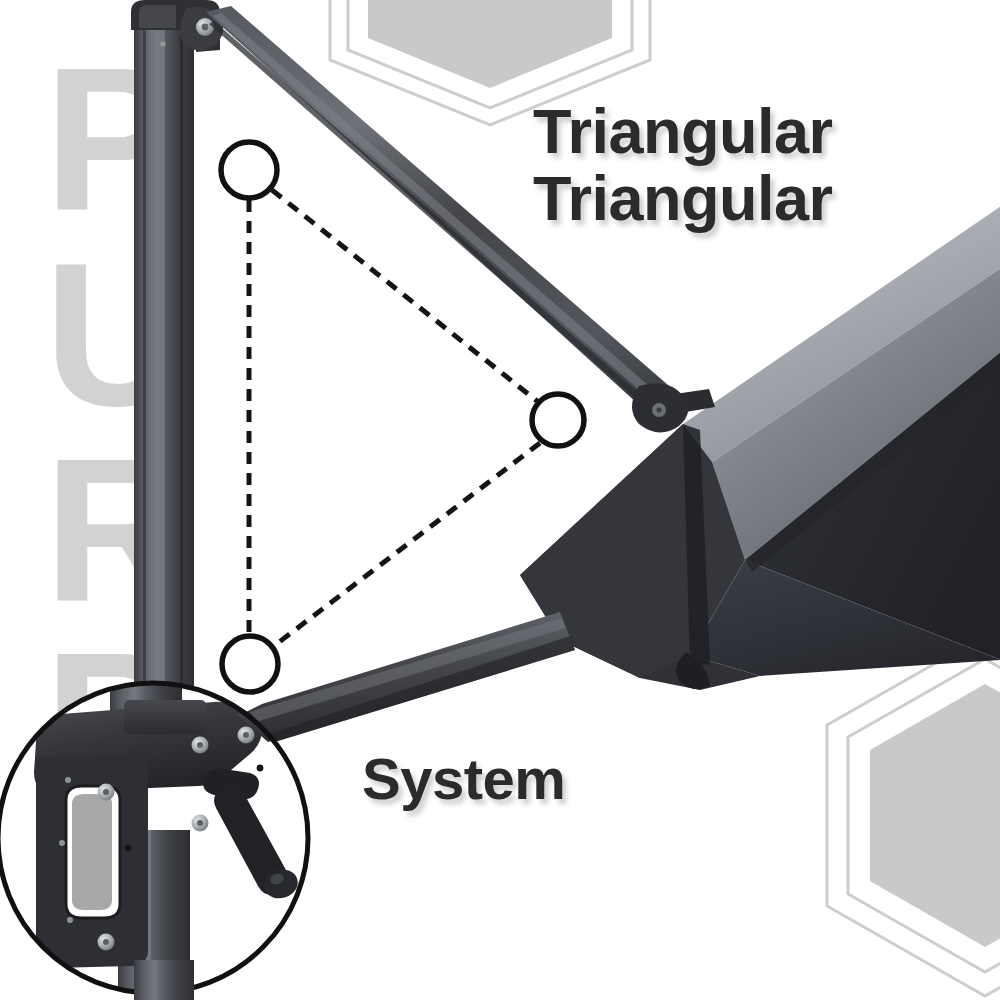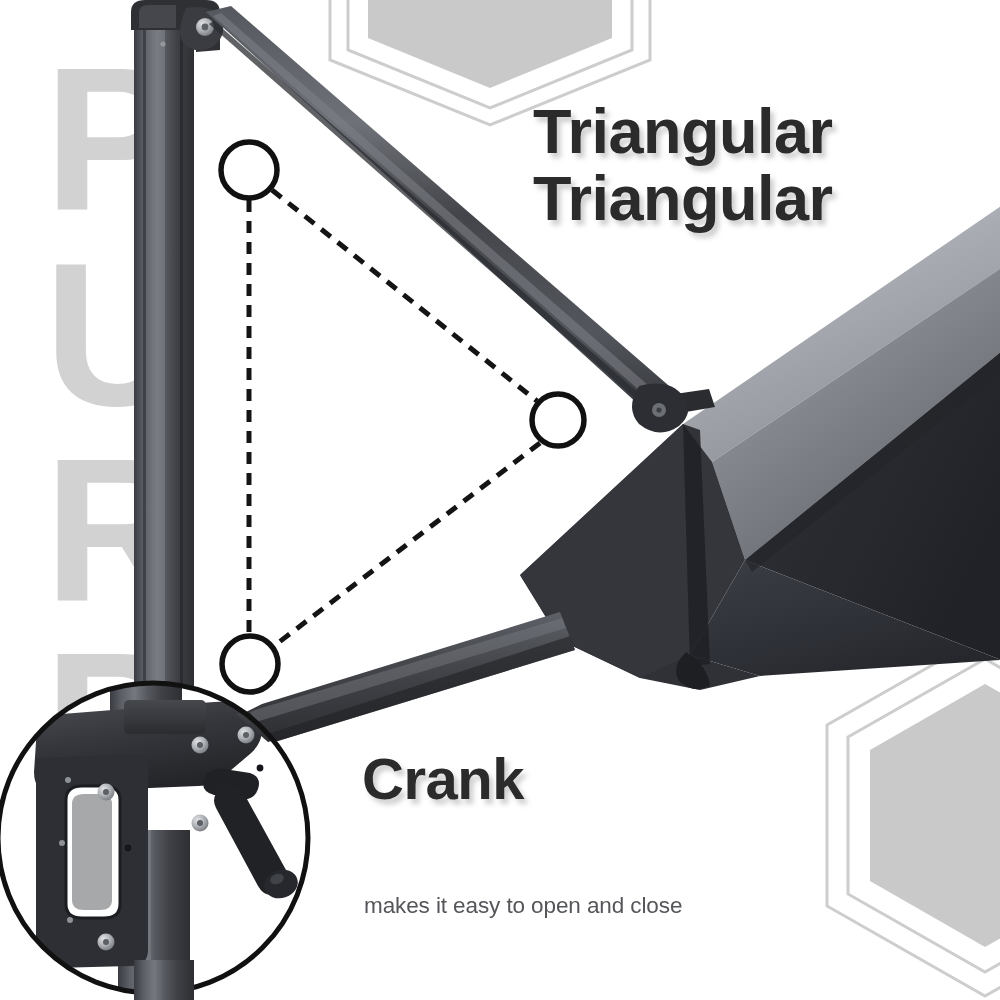--- a/index.html
+++ b/index.html
@@ -264,19 +264,18 @@
       <rect x="124" y="700" width="82" height="34" rx="5" fill="url(#baseGrad)"></rect>
       <rect x="134" y="960" width="60" height="40" fill="url(#poleGrad)"></rect>
     </g>
 
   </svg>
 
   <div class="txt-layer">
 
     <div class="headline" id="hl-triangular"><span>Triangular</span><br><span>Triangular</span></div>
 
-    <div class="headline" id="hl-crank"><span>Crank</span><br></div>
-
-    <div id="sub-crank">makes it easy to open and close</div>
+    <div class="headline" id="hl-crank"><span>System</span><br></div>
+
 
   </div>
 
 </div>
 
 </body></html>

